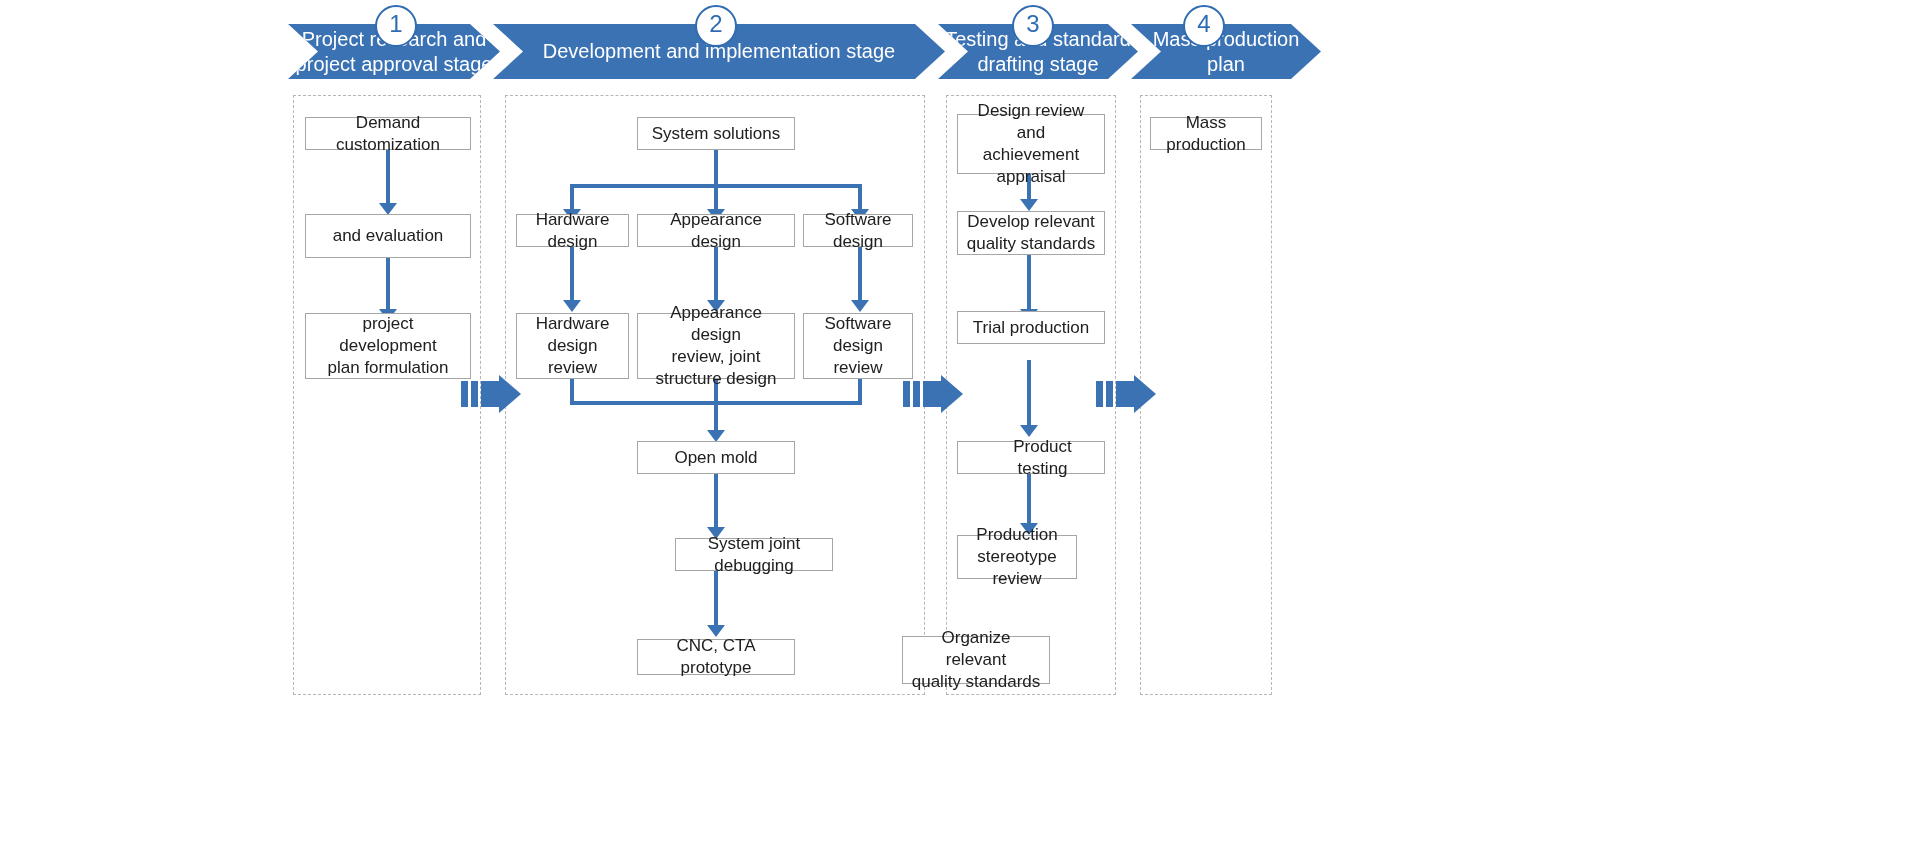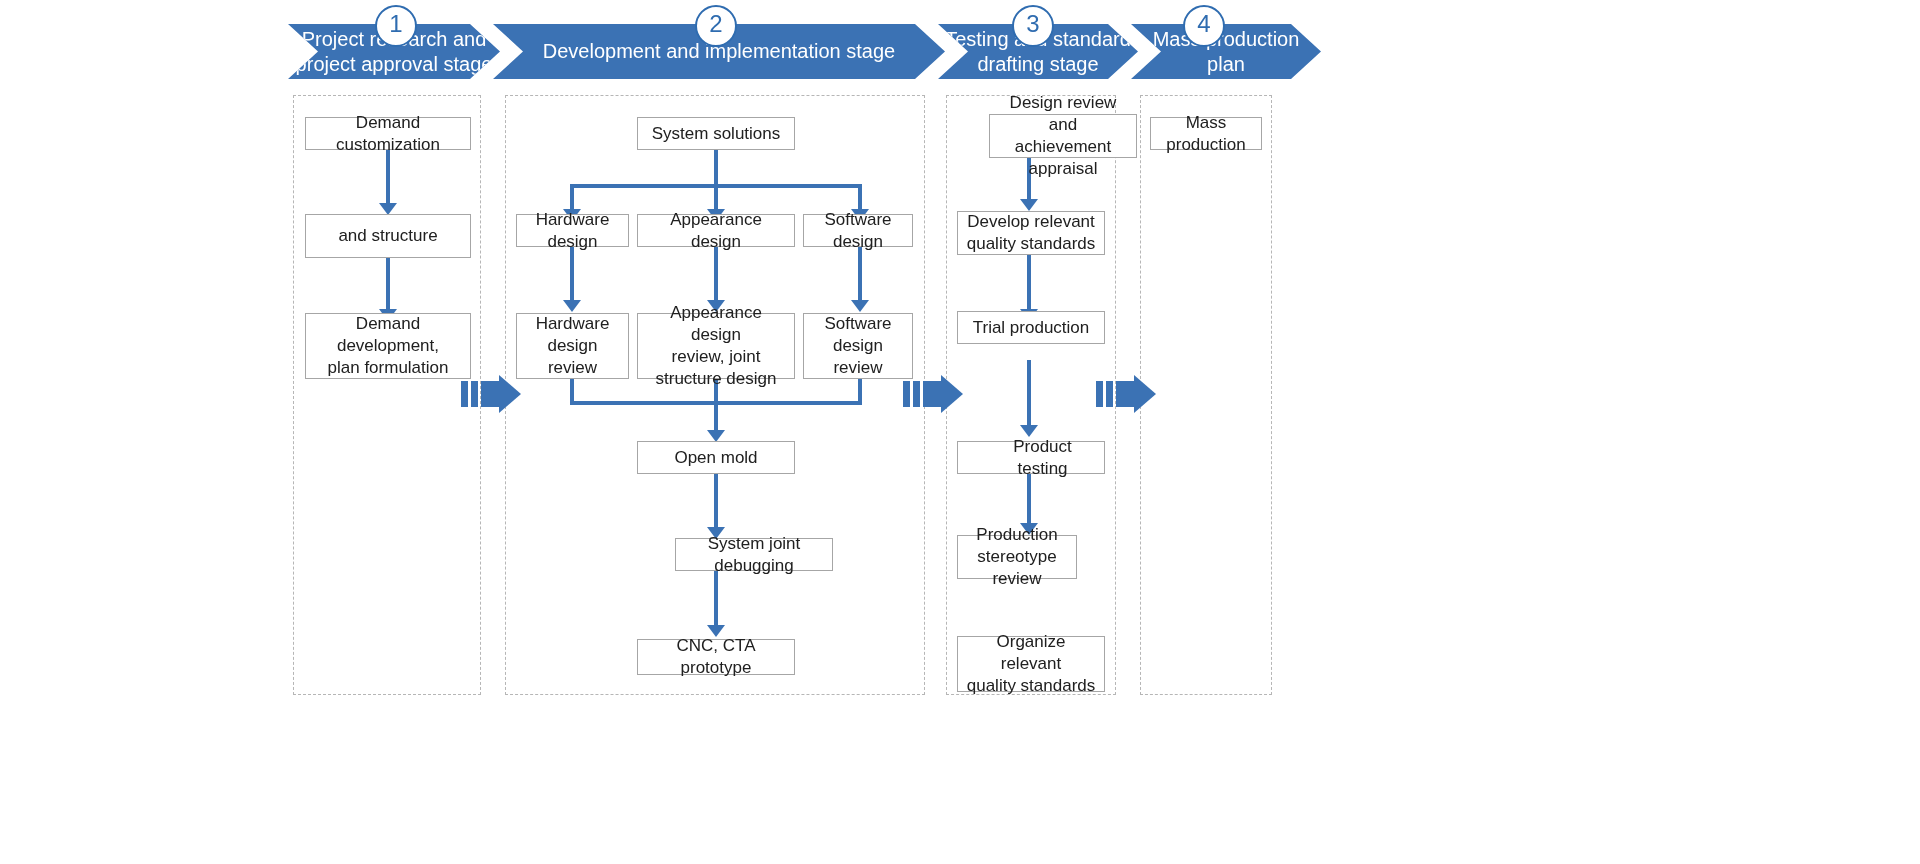--- a/index.html
+++ b/index.html
@@ -88,29 +88,29 @@
   <div class="lane" style="left:1140px;top:95px;width:132px;height:600px;"></div>
 
   <div class="node" style="left:305px;top:117px;width:166px;height:33px;">
     <span>Demand customization</span>
   </div>
   <div class="vline" style="left:386px;top:150px;height:55px;"></div>
   <div class="ahead" style="left:379px;top:203px;"></div>
 
   <div class="node" style="left:305px;top:214px;width:166px;height:44px;">
     <div>
-      <span>and structure</span>
+      <span>and evaluation</span>
     </div>
   </div>
   <div class="vline" style="left:386px;top:258px;height:54px;"></div>
   <div class="ahead" style="left:379px;top:309px;"></div>
 
   <div class="node" style="left:305px;top:313px;width:166px;height:66px;">
     <div>
-      <span>Demand development,</span>
+      <span>project development</span>
       <span>plan formulation</span>
     </div>
   </div>
 
   <div class="node" style="left:637px;top:117px;width:158px;height:33px;">
     <span>System solutions</span>
   </div>
 
   <div class="vline" style="left:714px;top:150px;height:36px;"></div>
   <div class="hline" style="left:570px;top:184px;width:292px;"></div>
@@ -174,21 +174,21 @@
   <div class="node" style="left:675px;top:538px;width:158px;height:33px;">
     <span>System joint debugging</span>
   </div>
   <div class="vline" style="left:714px;top:571px;height:57px;"></div>
   <div class="ahead" style="left:707px;top:625px;"></div>
 
   <div class="node" style="left:637px;top:639px;width:158px;height:36px;">
     <span>CNC, CTA prototype</span>
   </div>
 
-  <div class="node" style="left:989px;top:114px;width:148px;height:44px;">
+  <div class="node" style="left:957px;top:114px;width:148px;height:60px;">
     <div>
       <span>Design review and</span>
       <span>achievement appraisal</span>
     </div>
   </div>
   <div class="vline" style="left:1027px;top:158px;height:44px;"></div>
   <div class="ahead" style="left:1020px;top:199px;"></div>
 
   <div class="node" style="left:957px;top:211px;width:148px;height:44px;">
     <div>
@@ -211,21 +211,21 @@
   <div class="vline" style="left:1027px;top:474px;height:52px;"></div>
   <div class="ahead" style="left:1020px;top:523px;"></div>
 
   <div class="node" style="left:957px;top:535px;width:120px;height:44px;">
     <div>
       <span>Production stereotype</span>
       <span>review</span>
     </div>
   </div>
 
-  <div class="node" style="left:957px;top:636px;width:148px;height:56px;">
+  <div class="node" style="left:902px;top:636px;width:148px;height:48px;">
     <div>
       <span>Organize relevant</span>
       <span>quality standards</span>
     </div>
   </div>
 
   <div class="node" style="left:1150px;top:117px;width:112px;height:33px;">
     <span>Mass production</span>
   </div>
 

